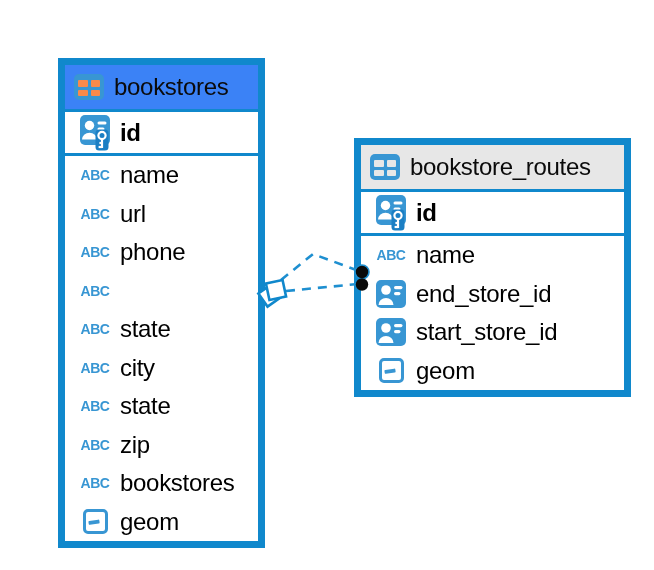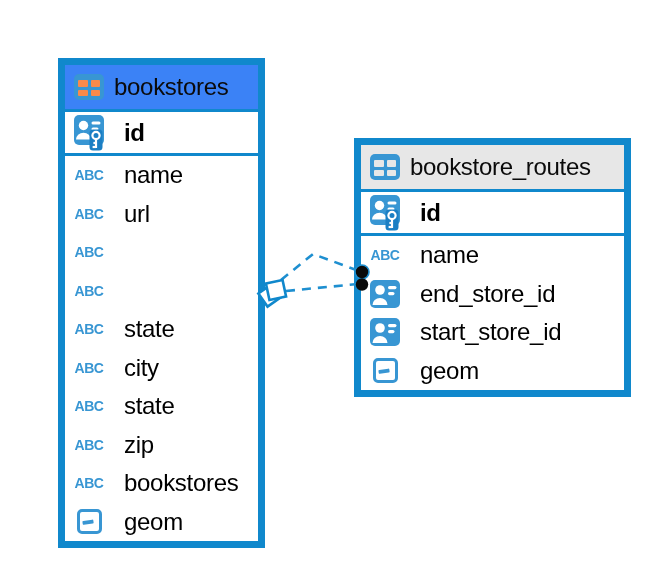--- a/index.html
+++ b/index.html
@@ -16,21 +16,21 @@
   .hdr {
     height:44px; display:flex; align-items:center;
     padding-left:9px; gap:10px;
     border-bottom:3px solid var(--border);
   }
   .hdr-orange { background:#3b82f6; --cell:#F98A4B; }
   .hdr-gray   { background:#E7E7E7; --cell:#E7E7E7; }
   .hdr-label { font-size:24px; color:#0b0b0b; letter-spacing:-0.3px; white-space:nowrap; }
   .row {
     height:38.5px; display:flex; align-items:center;
-    padding-left:8px; gap:19px; background:#ffffff;
+    padding-left:14px; gap:9px; background:#ffffff;
   }
   .row.pk { height:41px; border-bottom:3px solid var(--border); }
   .icon-box { flex:0 0 32px; width:32px; display:flex; align-items:center; justify-content:center; }
   .col-label { font-size:24px; color:#000000; letter-spacing:-0.3px; white-space:nowrap; }
   .pk-label { font-weight:bold; color:#000; }
 
   
   .tbl-icon {
     width:30px; height:26px; background:var(--iconblue); border-radius:5px;
     box-sizing:border-box; padding:6px 4px 4px 4px;
@@ -101,20 +101,21 @@
     <div class="row">
       <span class="icon-box">
           <span class="abc">ABC</span>
         </span>
       <span class="col-label">url</span>
     </div>
     <div class="row">
       <span class="icon-box">
           <span class="abc">ABC</span>
         </span>
+      <span class="col-label">phone</span>
     </div>
     <div class="row">
       <span class="icon-box">
           <span class="abc">ABC</span>
         </span>
     </div>
     <div class="row">
       <span class="icon-box">
           <span class="abc">ABC</span>
         </span>

